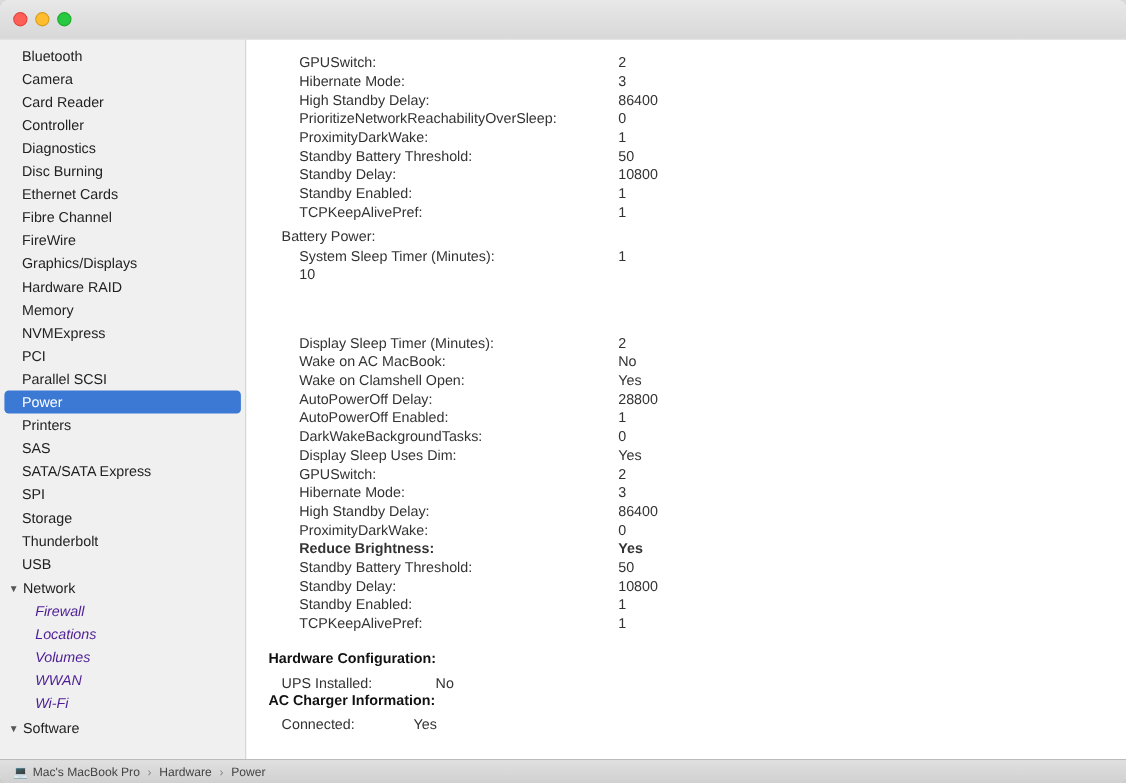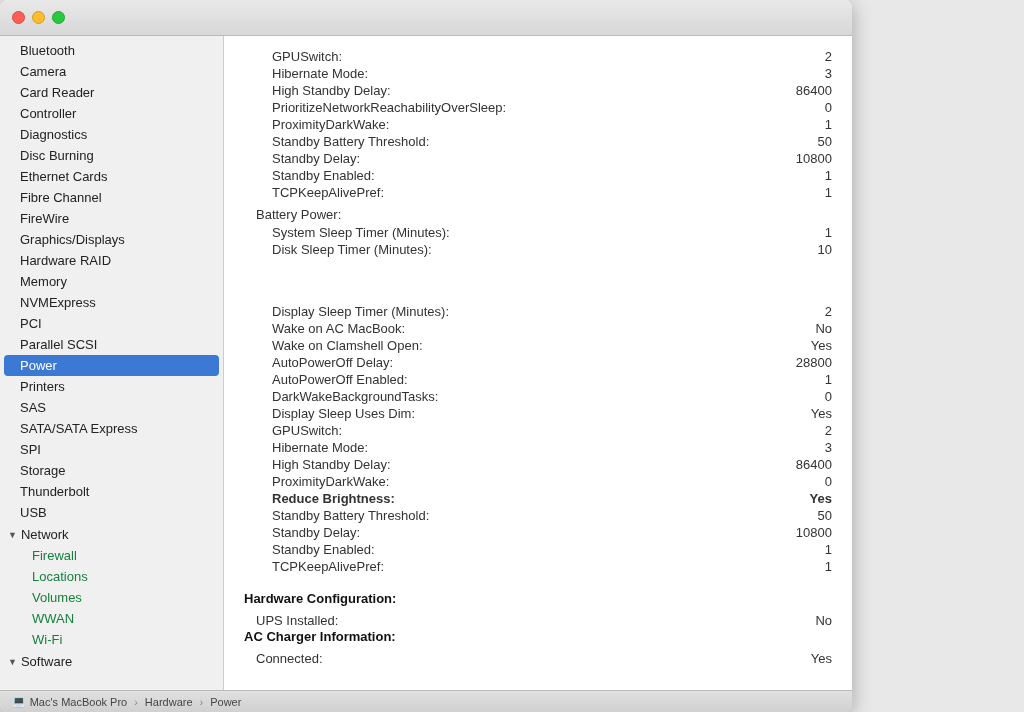--- a/index.html
+++ b/index.html
@@ -5,21 +5,21 @@
     * { margin: 0; padding: 0; box-sizing: border-box; }
     body {
       font-family: -apple-system, BlinkMacSystemFont, "Helvetica Neue", Arial, sans-serif;
       font-size: 13px;
       background: #e8e8e8;
       width: 1024px;
       height: 712px;
       overflow: hidden;
     }
     .window {
-      width: 852px;
+      width: 1024px;
       height: 712px;
       background: #f5f5f5;
       border-radius: 8px;
       display: flex;
       flex-direction: column;
       box-shadow: 0 4px 20px rgba(0,0,0,0.3);
       overflow: hidden;
     }
     .titlebar {
       height: 36px;
@@ -88,34 +88,34 @@
       align-items: center;
       gap: 4px;
     }
     .sidebar-group-header .triangle {
       font-size: 9px;
       color: #555;
     }
     .sidebar-child {
       padding: 3px 16px 3px 32px;
       cursor: pointer;
-      color: #15803d;
-      font-size: 13px;
+      color: #4c1d95;
+      font-size: 13px;
+      font-style: italic;
     }
     .main-content {
       flex: 1;
       overflow-y: auto;
       padding: 12px 20px;
       background: white;
     }
     .detail-row {
       display: flex;
       padding: 1px 0;
       font-size: 13px;
-      justify-content: space-between;
     }
     .detail-label {
       color: #333;
       min-width: 290px;
     }
     .detail-value {
       color: #333;
     }
     .section-header {
       font-weight: bold;
@@ -245,21 +245,20 @@
         <div class="detail-row indented">
           <span class="detail-label">TCPKeepAlivePref:</span>
           <span class="detail-value">1</span>
         </div>
         <div class="section-subheader" style="padding-left: 12px; margin-top: 6px;">Battery Power:</div>
         <div class="detail-row" style="padding-left: 28px;">
           <span class="detail-label">System Sleep Timer (Minutes):</span>
           <span class="detail-value">1</span>
         </div>
         <div class="detail-row" style="padding-left: 28px;">
-          <span class="detail-label">Disk Sleep Timer (Minutes):</span>
           <span class="detail-value">10</span>
         </div>
         <div class="detail-row" style="padding-left: 28px; margin-top: 45px;">
           <span class="detail-label">Display Sleep Timer (Minutes):</span>
           <span class="detail-value">2</span>
         </div>
         <div class="detail-row" style="padding-left: 28px;">
           <span class="detail-label">Wake on AC MacBook:</span>
           <span class="detail-value">No</span>
         </div>

